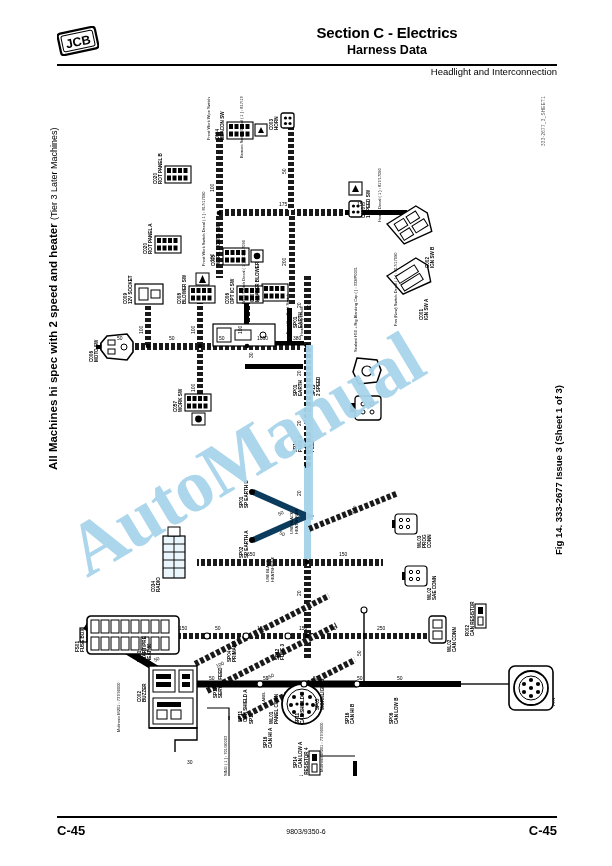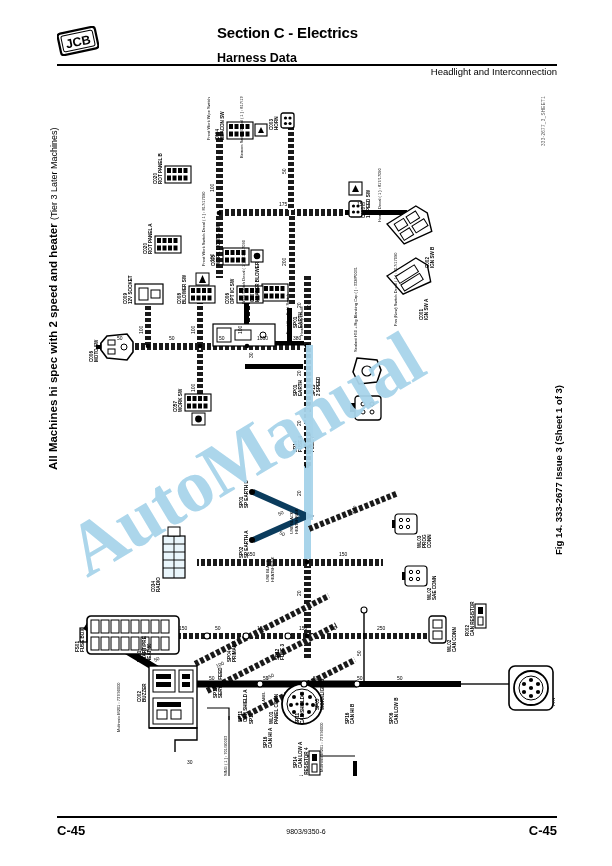--- a/index.html
+++ b/index.html
@@ -24,36 +24,36 @@
   .jcb-logo {
     position: absolute;
     left: 57px; top: 26px;
     width: 42px; height: 30px;
   }
   .jcb-logo svg { display:block; }
 
   .hdr-right {
     position: absolute;
     right: 55px; top: 24px;
-    text-align: left;
+    text-align: center;
     width: 340px;
   }
   .hdr-title {
     font-size: 15px;
     font-weight: bold;
     color: #000;
     letter-spacing: -0.2px;
     line-height: 17px;
   }
   .hdr-sub {
     font-size: 12.5px;
     font-weight: bold;
     color: #000;
     line-height: 16px;
-    margin-top: 9px;
+    margin-top: 1px;
   }
   .hdr-rule {
     position: absolute;
     left: 57px; right: 55px;
     top: 64px;
     height: 2px;
     background: #000;
   }
   .hdr-caption {
     position: absolute;

